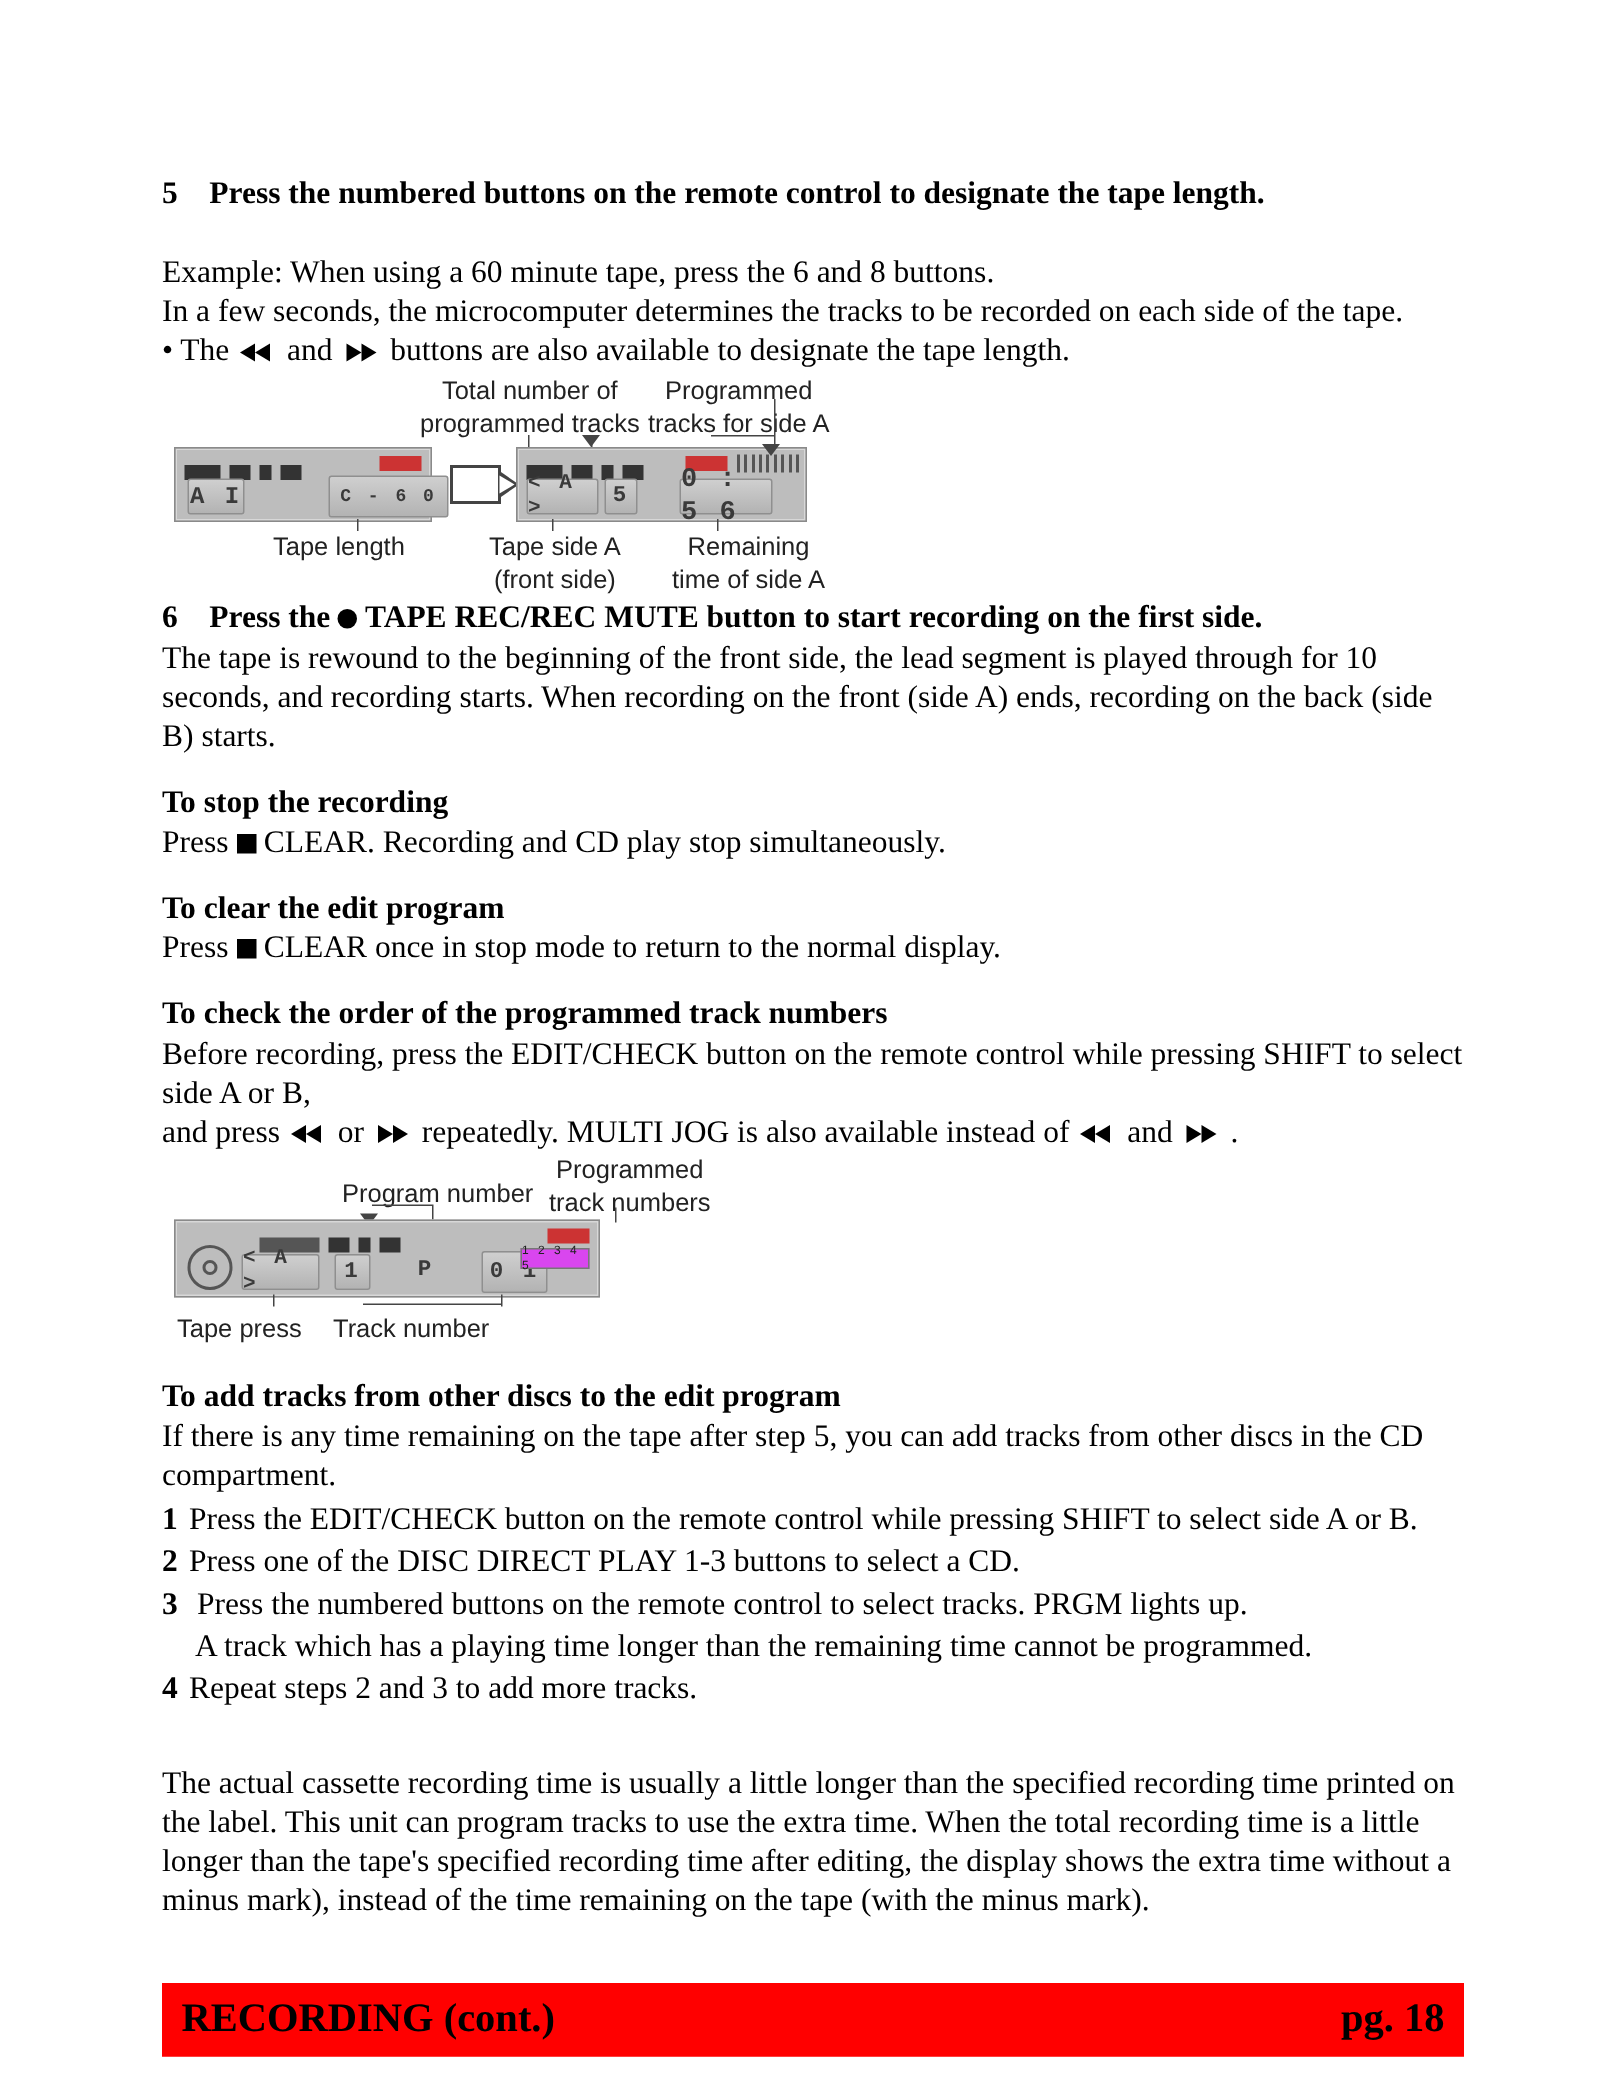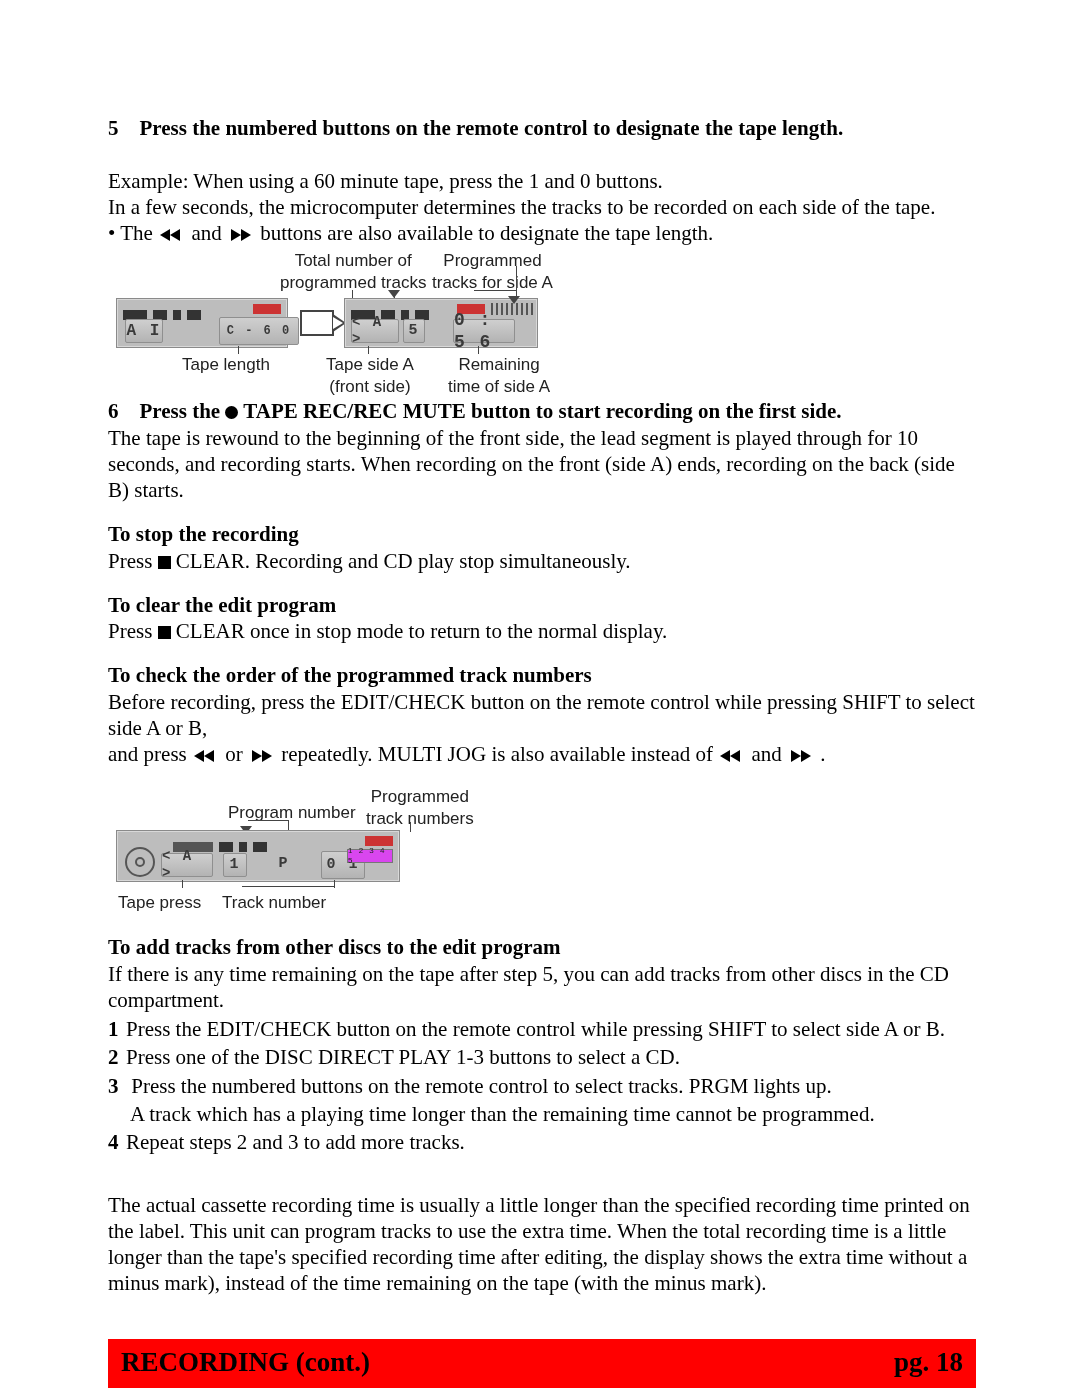--- a/index.html
+++ b/index.html
@@ -123,21 +123,21 @@
   }
   .hline {
     position:absolute; height:0; border-top:1px solid #444;
   }
   .dlabel { position:absolute; white-space:nowrap; }
   
   .diagram2 {
     position: relative;
     width: 380px;
     height: 130px;
-    margin: 19px 0 0 4px;
+    margin: 2px 0 0 4px;
     font-family: Arial, Helvetica, sans-serif;
     font-size: 17px;
     color: #222;
   }
   .cd-icon{
     position:absolute;
     width:26px;height:26px;border:2px solid #555;border-radius:50%;
   }
   .cd-icon::after{content:"";position:absolute;left:8px;top:8px;width:6px;height:6px;border:2px solid #555;border-radius:50%}
   
@@ -169,21 +169,21 @@
 </head>
 <body>
 
 <div class="page">
 
   <div>
     <span class="b">5</span>
     <span>&nbsp;&nbsp;</span>
     <span class="b">Press the numbered buttons on the remote control to designate the tape length.</span><br>
     <br>
-    <span>Example: When using a 60 minute tape, press the 1 and 0 buttons.</span><br>
+    <span>Example: When using a 60 minute tape, press the 6 and 8 buttons.</span><br>
     <span>In a few seconds, the microcomputer determines the tracks to be recorded on each side of the tape.</span><br>
     <span>• The </span>
     <span class="inline-glyph">
       <svg width="28" height="14">
           <polygon points="12,7 22,1 22,13" fill="#000"></polygon>
           <polygon points="2,7 12,1 12,13" fill="#000"></polygon>
         </svg>
     </span>
     <span> and </span>
     <span class="inline-glyph">

